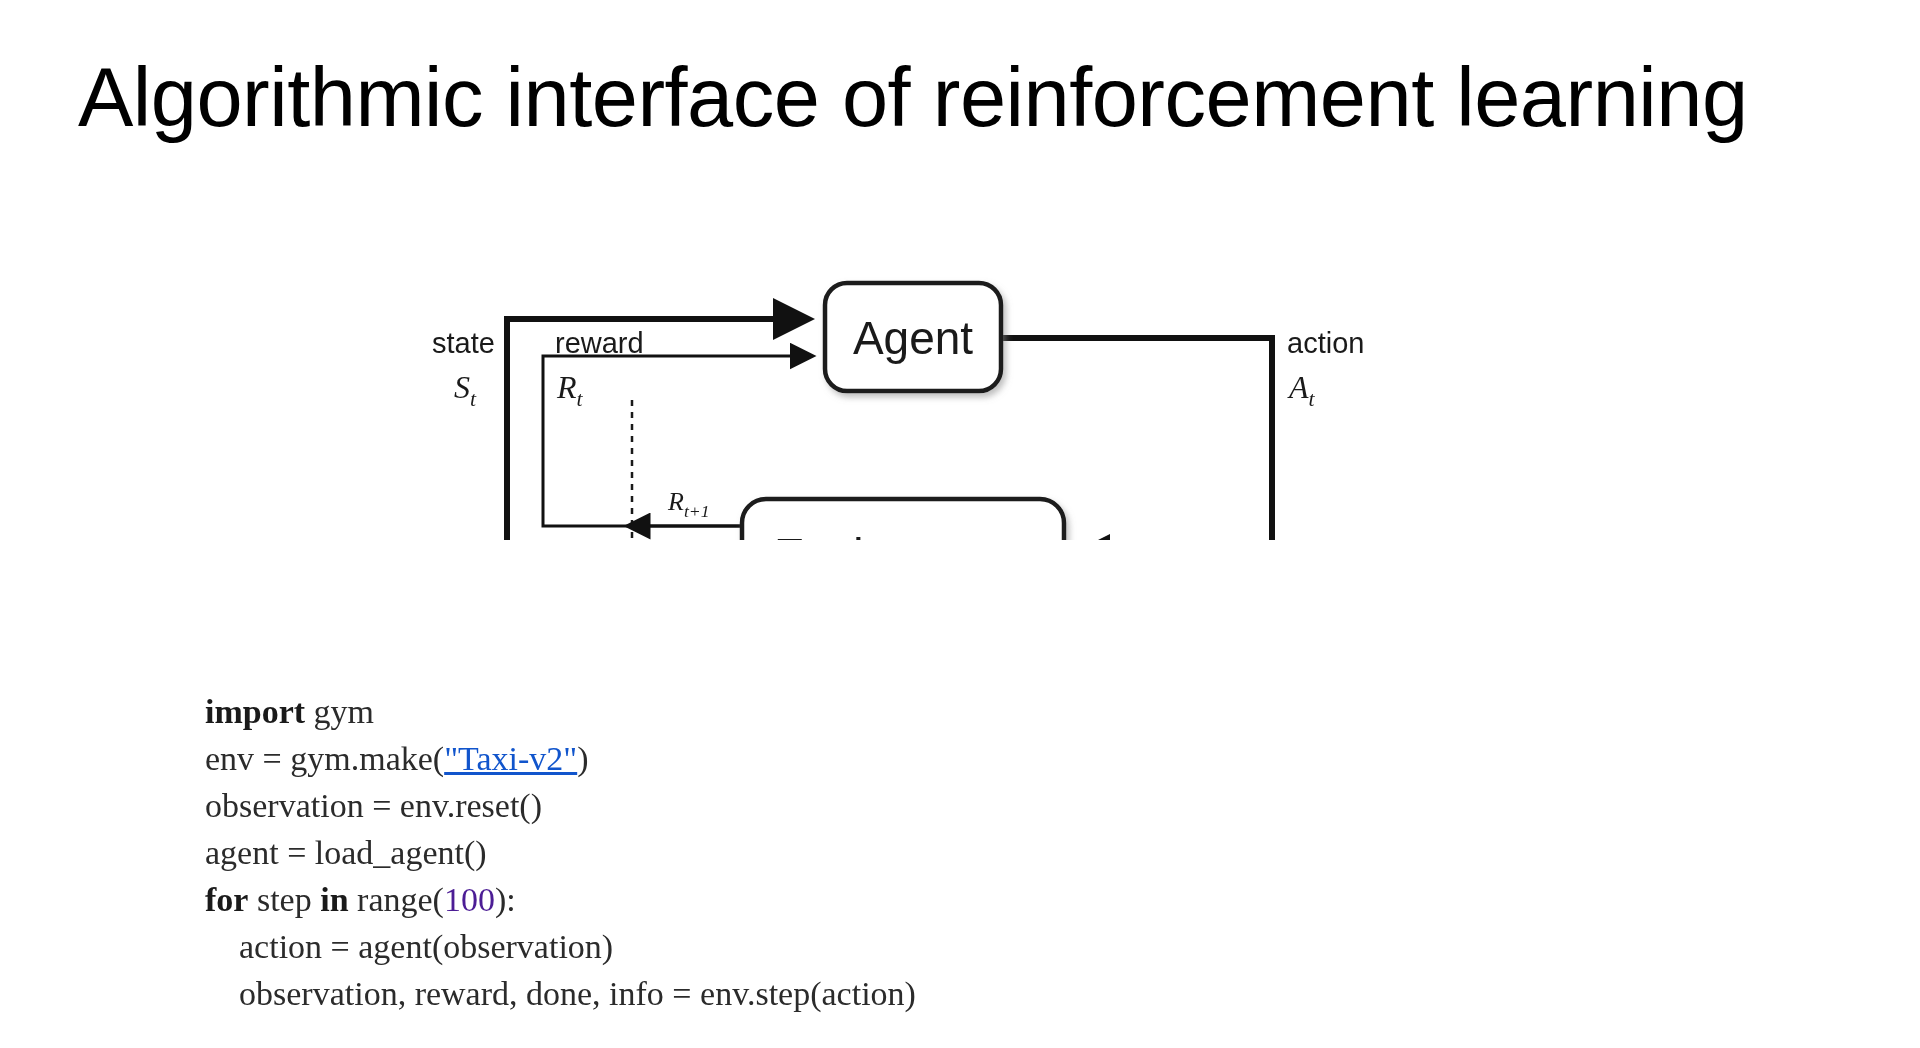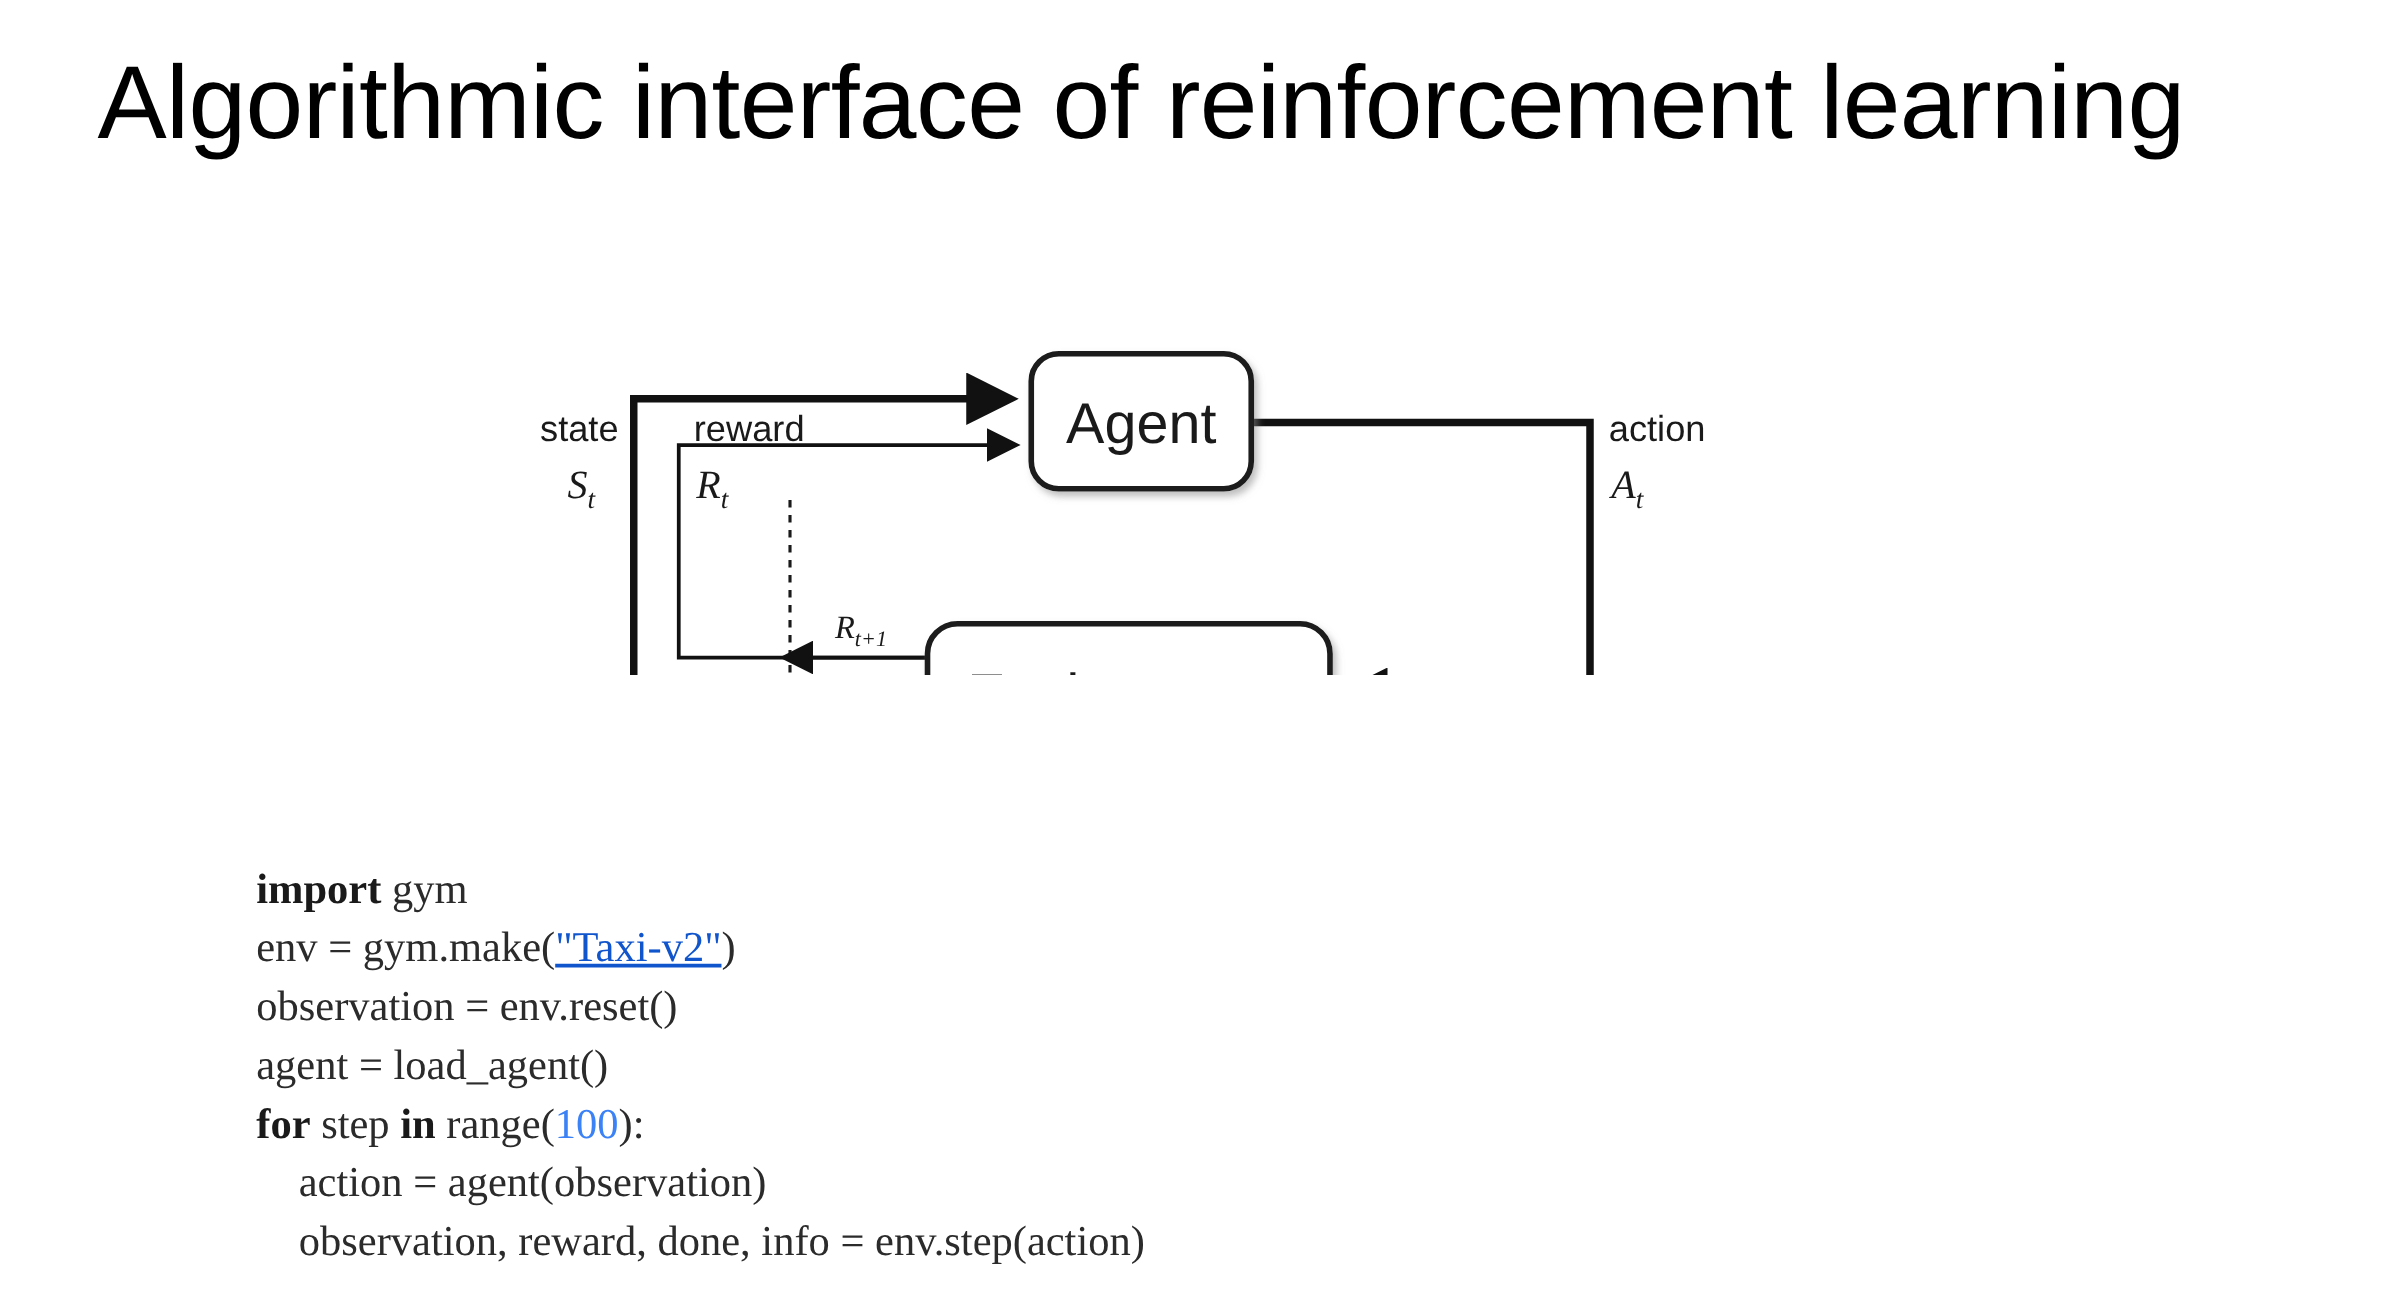--- a/index.html
+++ b/index.html
@@ -13,21 +13,21 @@
     position: relative;
     overflow: hidden;
     font-family: "Liberation Sans", sans-serif;
     color: #000000;
   }
 
   
   #slide-title {
     position: absolute;
     left: 78px;
-    top: 38px;
+    top: 54px;
     width: 1800px;
     font-family: "Liberation Sans", sans-serif;
     font-size: 83px;
     font-weight: 400;
     line-height: 1.05;
     letter-spacing: -0.5px;
     color: #000000;
     white-space: nowrap;
   }
 
@@ -100,21 +100,21 @@
     top: 688px;
     font-family: Liberation Serif, serif;
     font-size: 34px;
     line-height: 47px;
     color: #2b2b2b;
     white-space: pre;
     letter-spacing: 0px;
   }
   #code-block .line { display: block; }
   .kw  { font-weight: bold; color: #1a1a1a; }
-  .num { color: #3b82f6; text-align: right; }
+  .num { color: #4c1d95; text-align: right; }
   .lnk {
     color: #1155cc;
     text-decoration: underline;
   }
 </style>
 </head>
 <body>
 
 <div id="slide-title">Algorithmic interface of reinforcement learning</div>
 

